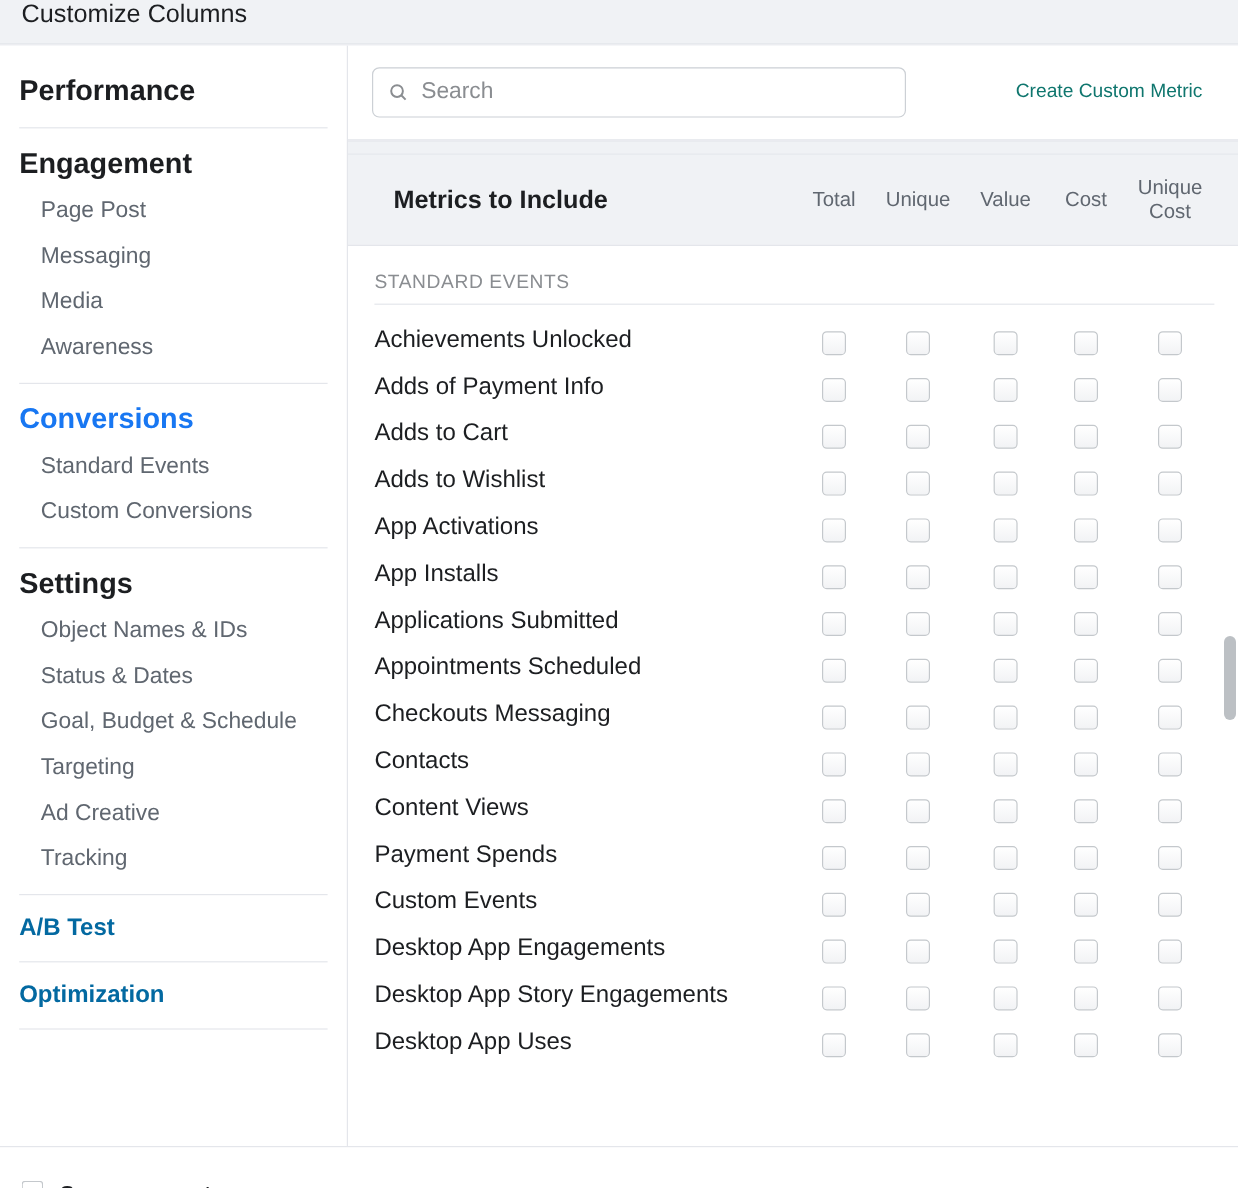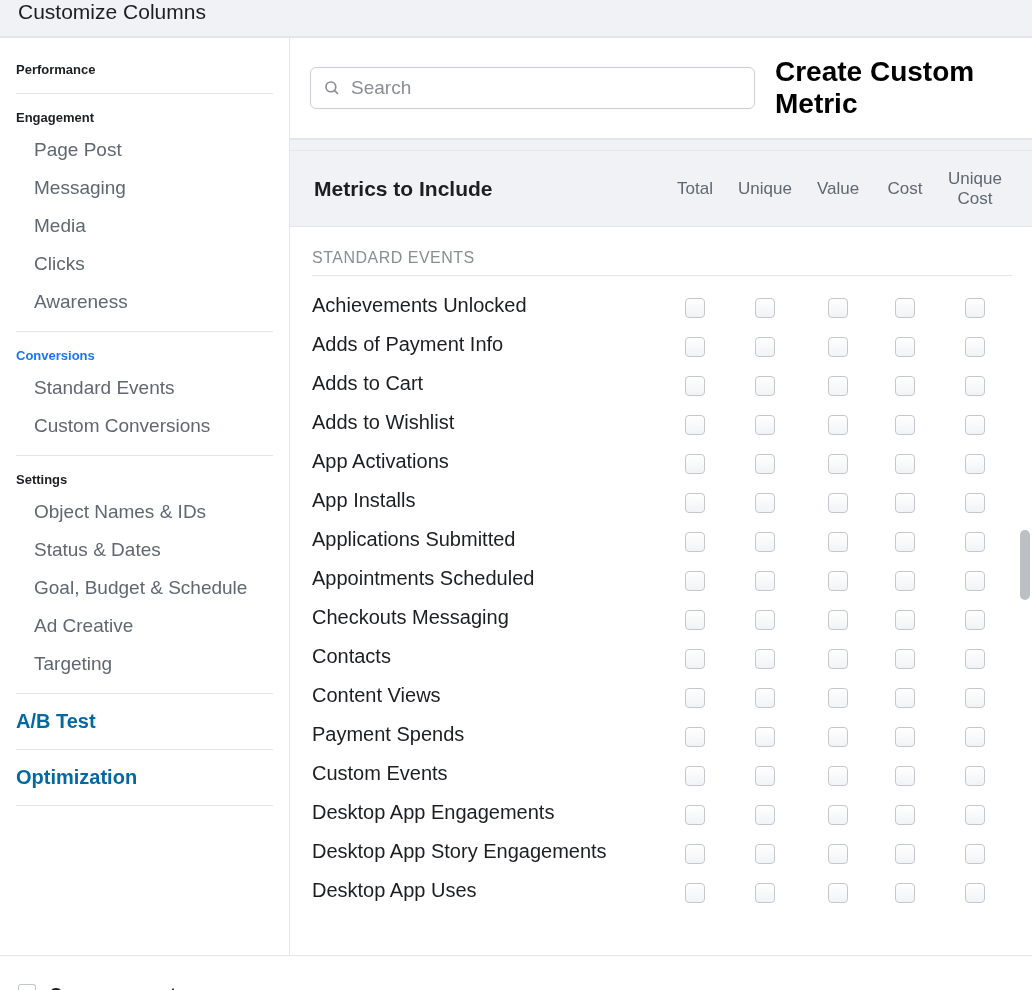--- a/index.html
+++ b/index.html
@@ -33,21 +33,21 @@
     padding: 18px 0 0 0;
     overflow-y: auto;
   }
   .side-section {
     border-bottom: 1px solid #e4e6eb;
     margin: 0 16px;
     padding-bottom: 10px;
     margin-bottom: 10px;
   }
   .side-head {
-    font-size: 13px;
+    font-size: 24px;
     font-weight: 700;
     color: #1c1e21;
     padding: 6px 0;
     cursor: pointer;
   }
   .side-head.active {
     color: #1877f2;
   }
   .side-item {
     font-size: 19px;
@@ -94,38 +94,38 @@
     flex: 1;
     color: #737373;
     background: transparent;
   }
   .search-wrap input::placeholder { color: #8a8d91; }
   .search-icon {
     width: 18px; height: 18px;
     color: #8a8d91;
   }
   .create-link {
-    color: #000000;
-    font-size: 28px;
-    font-weight: 700;
+    color: #0f766e;
+    font-size: 16px;
+    font-weight: 400;
     cursor: pointer;
     margin-left: auto;
     padding-right: 10px;
   }
   .sep-strip {
     height: 12px;
     background: #f0f2f5;
     border-top: 1px solid #e4e6eb;
     border-bottom: 1px solid #e4e6eb;
   }
   .table-head {
     display: flex;
     align-items: center;
     background: #f0f2f5;
-    padding: 18px 20px 18px 24px;
+    padding: 18px 20px 18px 38px;
     border-bottom: 1px solid #e4e6eb;
   }
   .table-head .label {
     flex: 1;
     font-size: 21px;
     font-weight: 700;
     color: #1c1e21;
   }
   .col-head {
     font-size: 17px;
@@ -225,35 +225,35 @@
 
   <div class="sidebar" id="sidebar">
       <div class="side-section">
         <div class="side-head">Performance</div>
       </div>
       <div class="side-section">
         <div class="side-head">Engagement</div>
         <div class="side-item">Page Post</div>
         <div class="side-item">Messaging</div>
         <div class="side-item">Media</div>
-        <div class="side-item">Clicks</div>
         <div class="side-item">Awareness</div>
       </div>
       <div class="side-section">
         <div class="side-head active">Conversions</div>
         <div class="side-item">Standard Events</div>
         <div class="side-item">Custom Conversions</div>
       </div>
       <div class="side-section">
         <div class="side-head">Settings</div>
         <div class="side-item">Object Names &amp; IDs</div>
         <div class="side-item">Status &amp; Dates</div>
         <div class="side-item">Goal, Budget &amp; Schedule</div>
+        <div class="side-item">Targeting</div>
         <div class="side-item">Ad Creative</div>
-        <div class="side-item">Targeting</div>
+        <div class="side-item">Tracking</div>
       </div>
       <div class="side-section">
         <div class="side-single">A/B Test</div>
       </div>
       <div class="side-section">
         <div class="side-single">Optimization</div>
       </div>
     </div>
 
   <div class="main">

